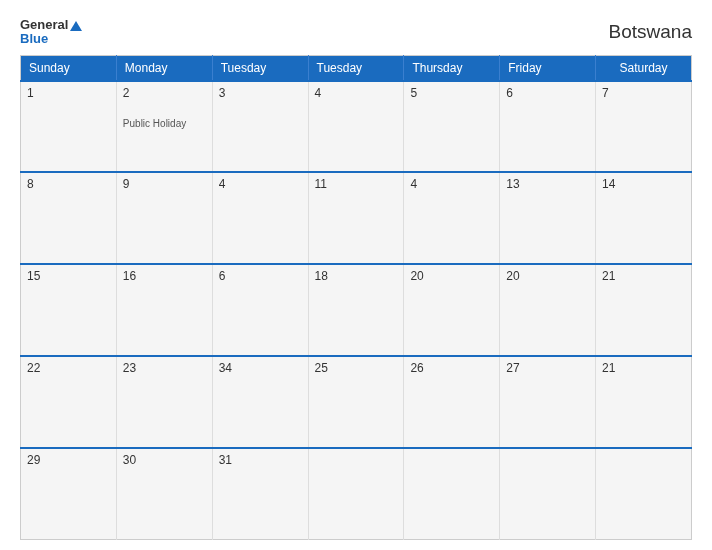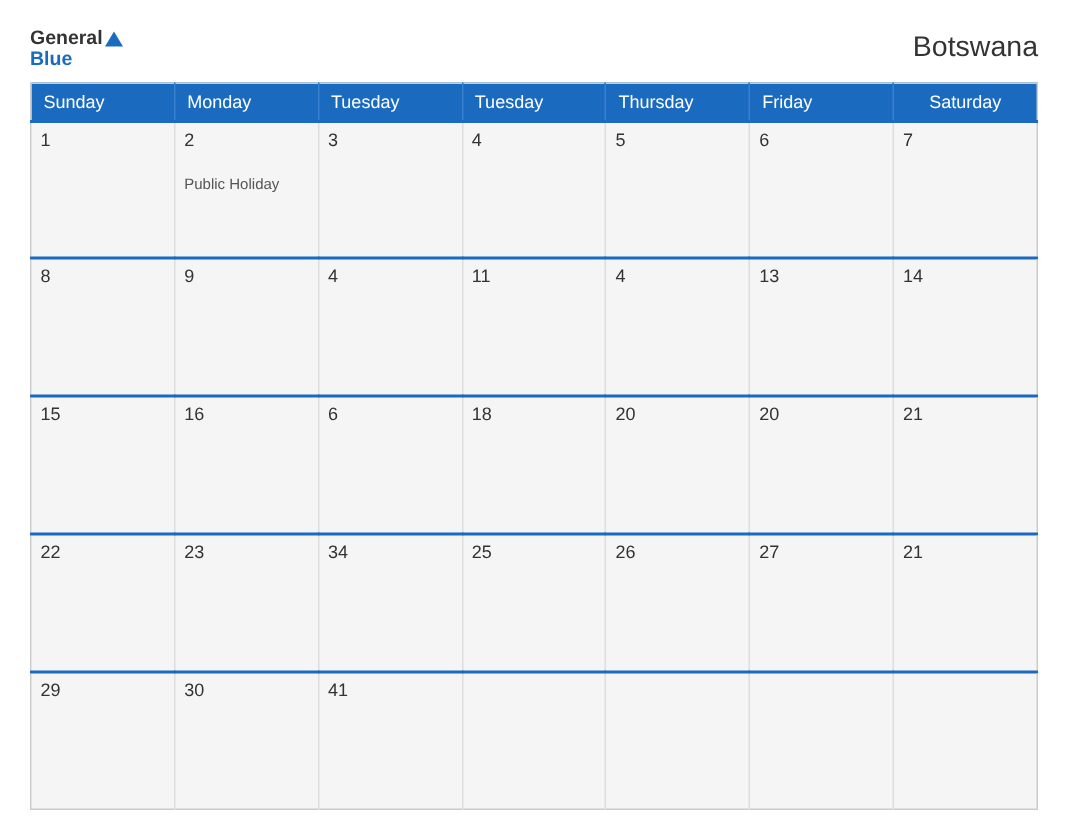--- a/index.html
+++ b/index.html
@@ -227,21 +227,21 @@
           </td>
         </tr>
         <tr>
           <td>
             <span class="day-number">29</span>
           </td>
           <td>
             <span class="day-number">30</span>
           </td>
           <td>
-            <span class="day-number">41</span>
+            <span class="day-number">31</span>
           </td>
           <td class="empty-cell"></td>
           <td class="empty-cell"></td>
           <td class="empty-cell"></td>
           <td class="empty-cell"></td>
         </tr>
       </tbody>
   </table>
 </div>
 

